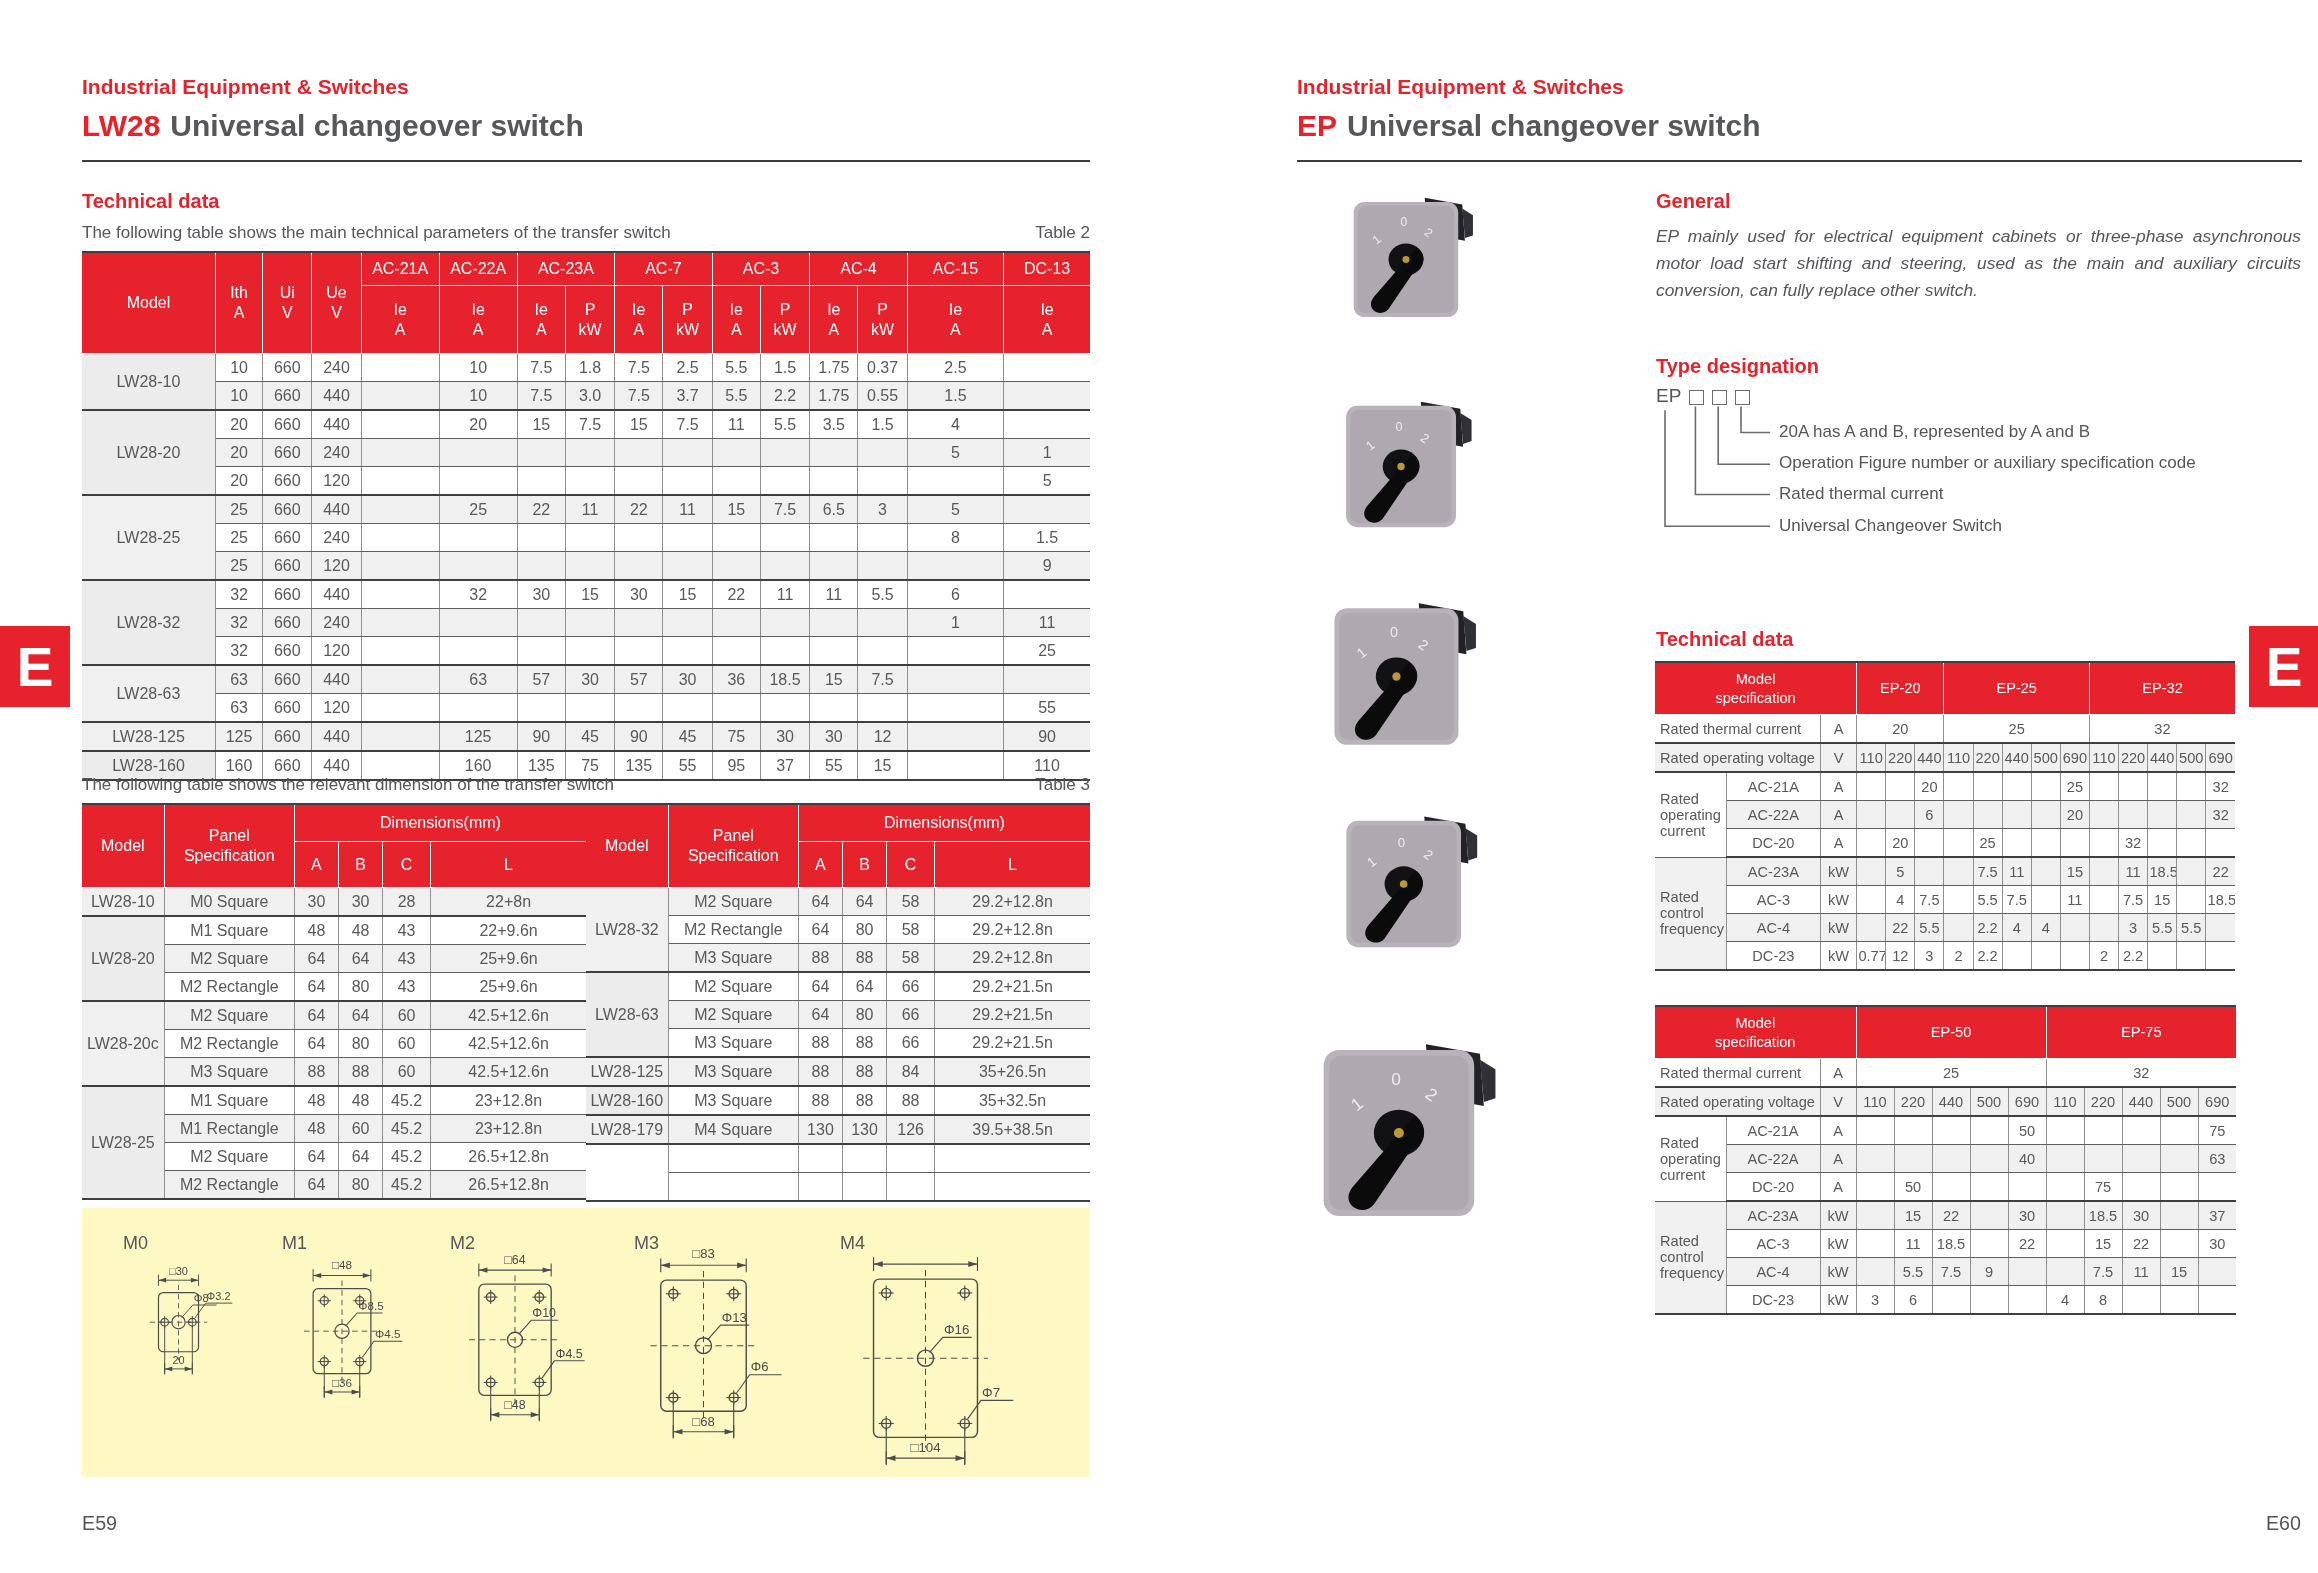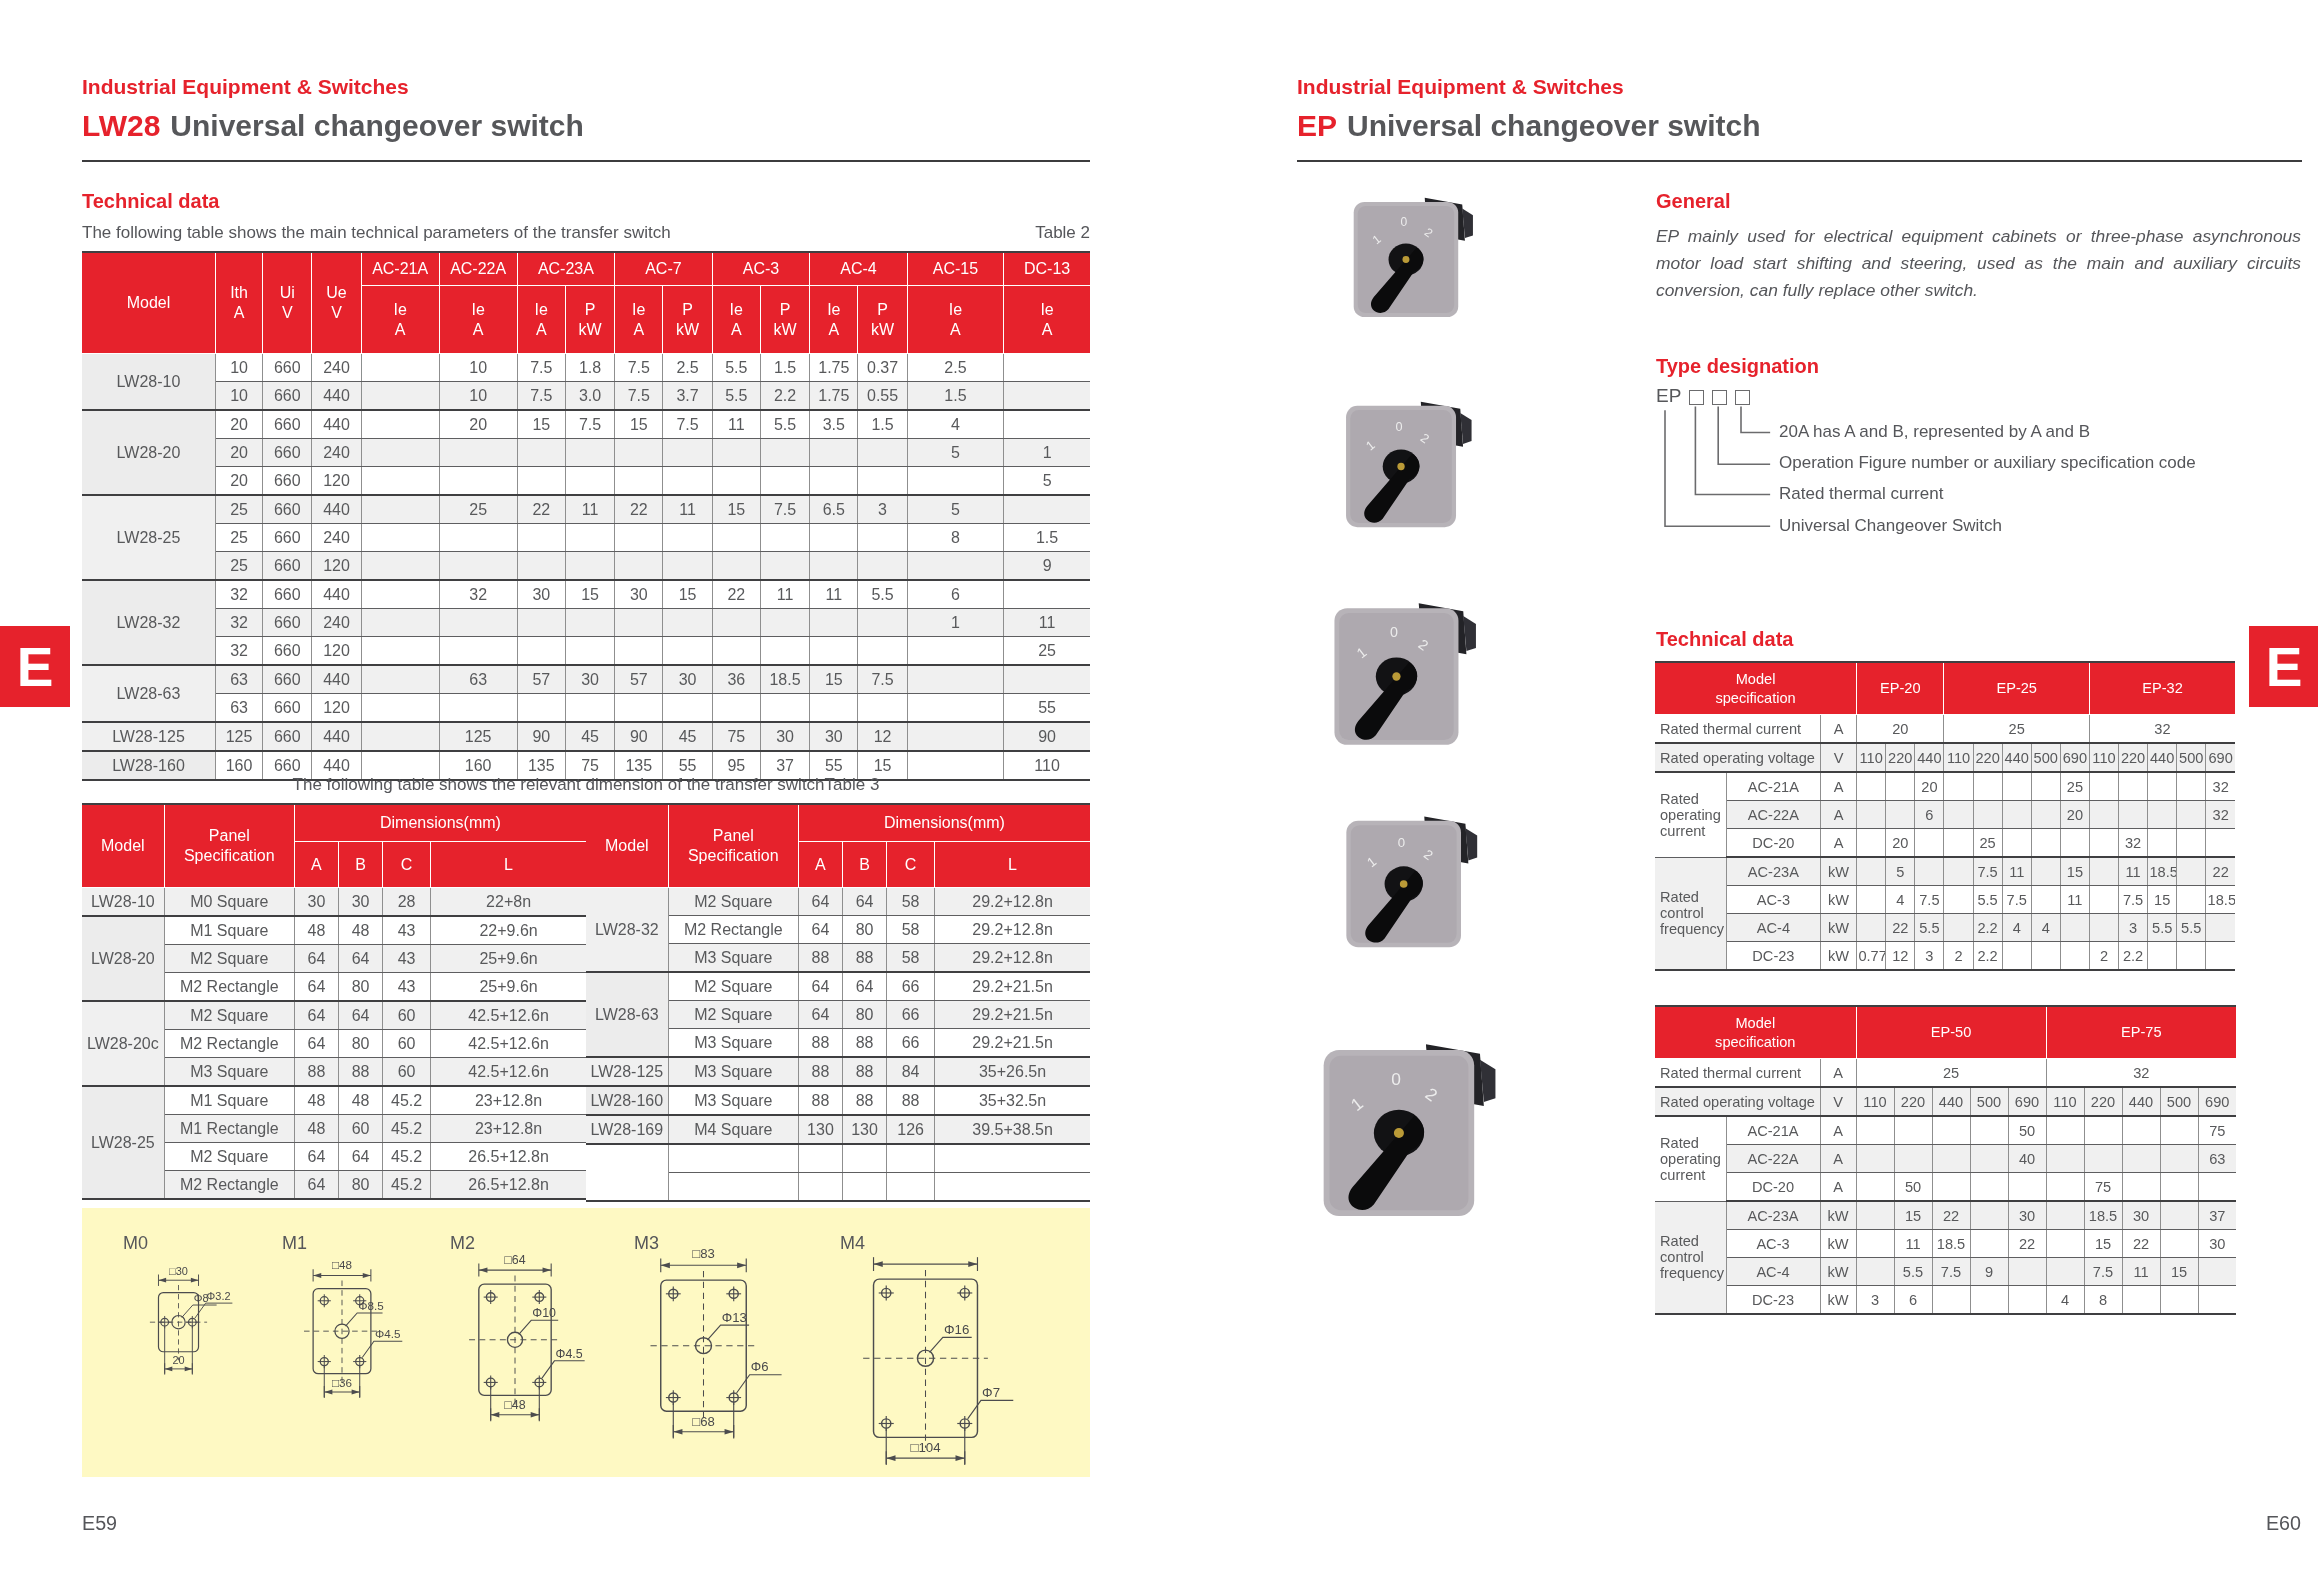--- a/index.html
+++ b/index.html
@@ -382,21 +382,21 @@
               <td>37</td>
               <td>55</td>
               <td>15</td>
               <td></td>
               <td>110</td>
             </tr>
           </tbody>
         </table>
       </div>
 
-    <div class="cap-row abs" style="left:82px;top:775px;width:1008px;justify-content:center;">
+    <div class="cap-row abs" style="left:82px;top:775px;width:1008px;">
       <span>The following table shows the relevant dimension of the transfer switch</span>
       <span>Table 3</span>
     </div>
     <div class="abs" id="t3-left" style="left:82px;top:803px;">
         <table class="tech" style="width:504px">
           <colgroup>
             <col style="width:82px">
             <col style="width:130px">
             <col style="width:44px">
             <col style="width:44px">
@@ -579,21 +579,21 @@
             </tr>
             <tr class="grp-end">
               <td class="model-c" rowspan="1">LW28-160</td>
               <td>M3 Square</td>
               <td>88</td>
               <td>88</td>
               <td>88</td>
               <td>35+32.5n</td>
             </tr>
             <tr class="shade grp-end">
-              <td class="model-c" rowspan="1">LW28-169</td>
+              <td class="model-c" rowspan="1">LW28-179</td>
               <td>M4 Square</td>
               <td>130</td>
               <td>130</td>
               <td>126</td>
               <td>39.5+38.5n</td>
             </tr>
             <tr class="blank ">
               <td class="" rowspan="2"></td>
               <td></td>
               <td></td>

